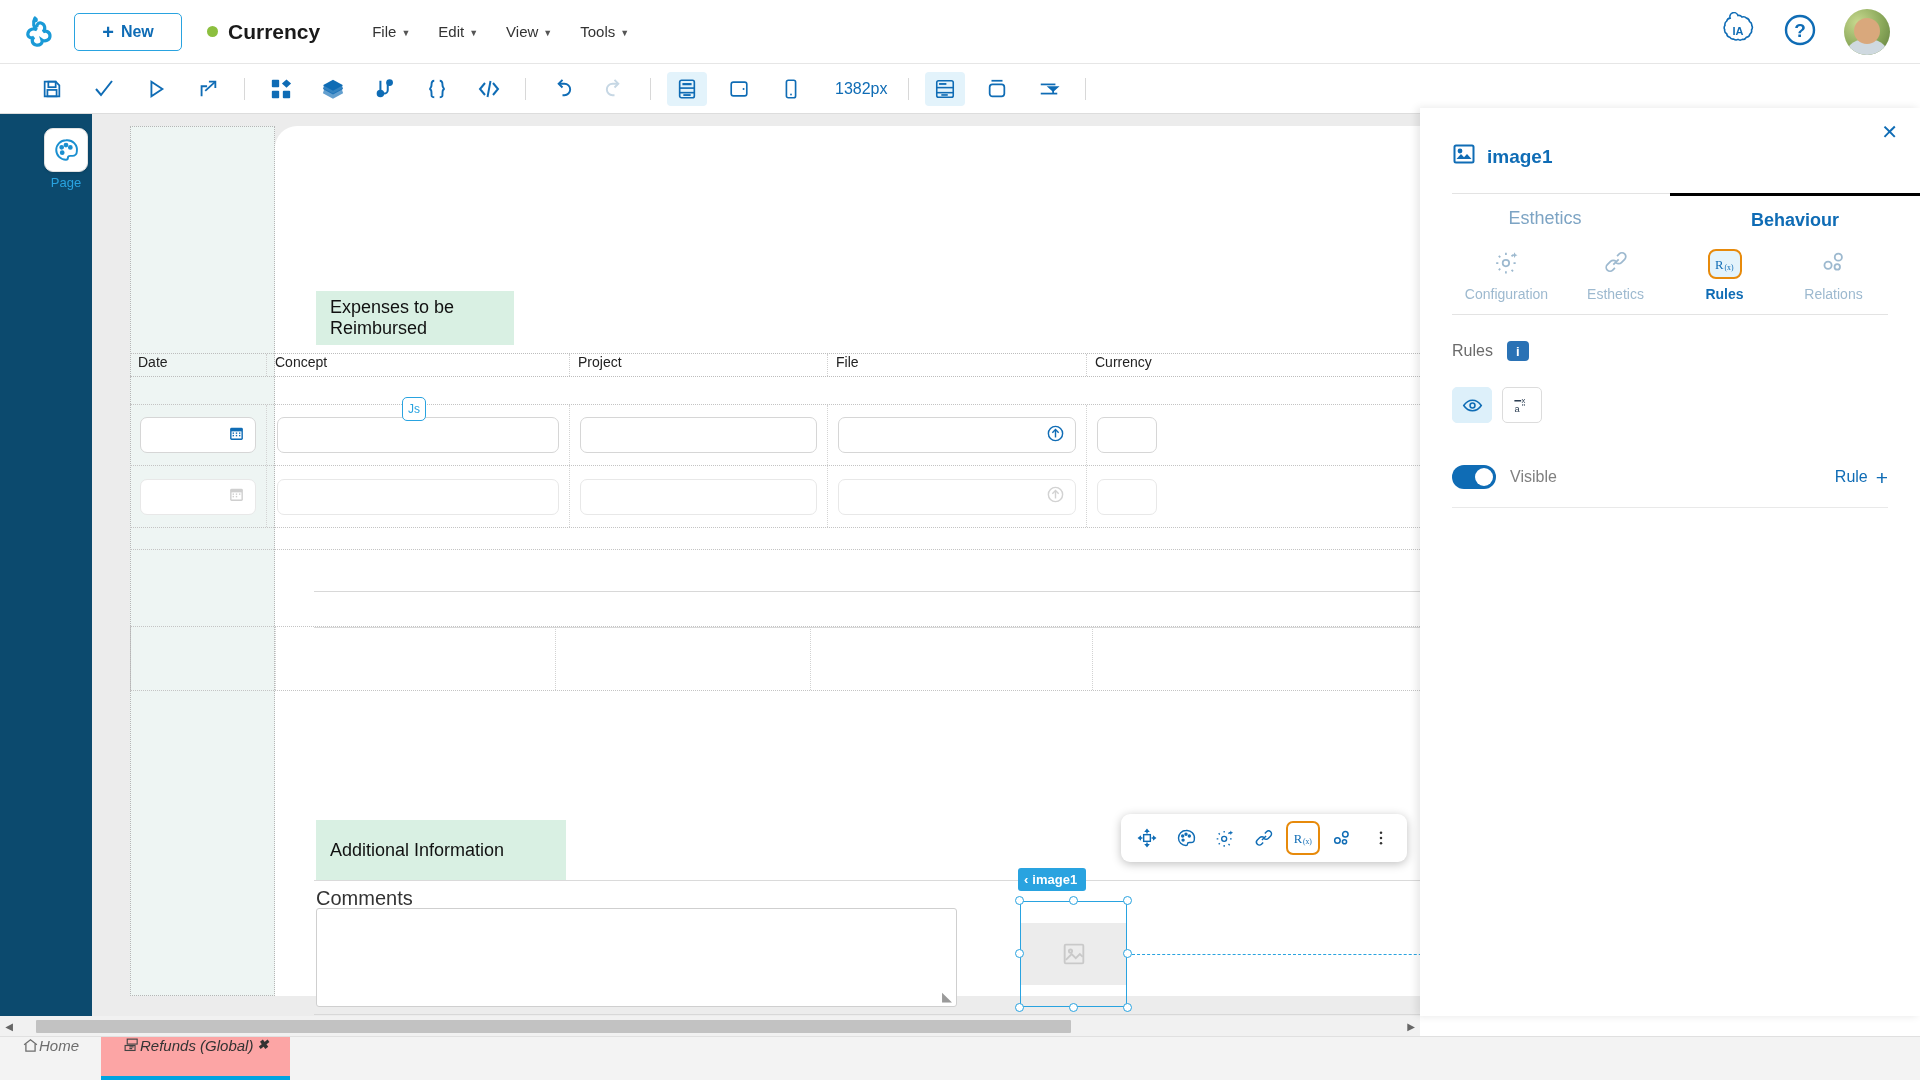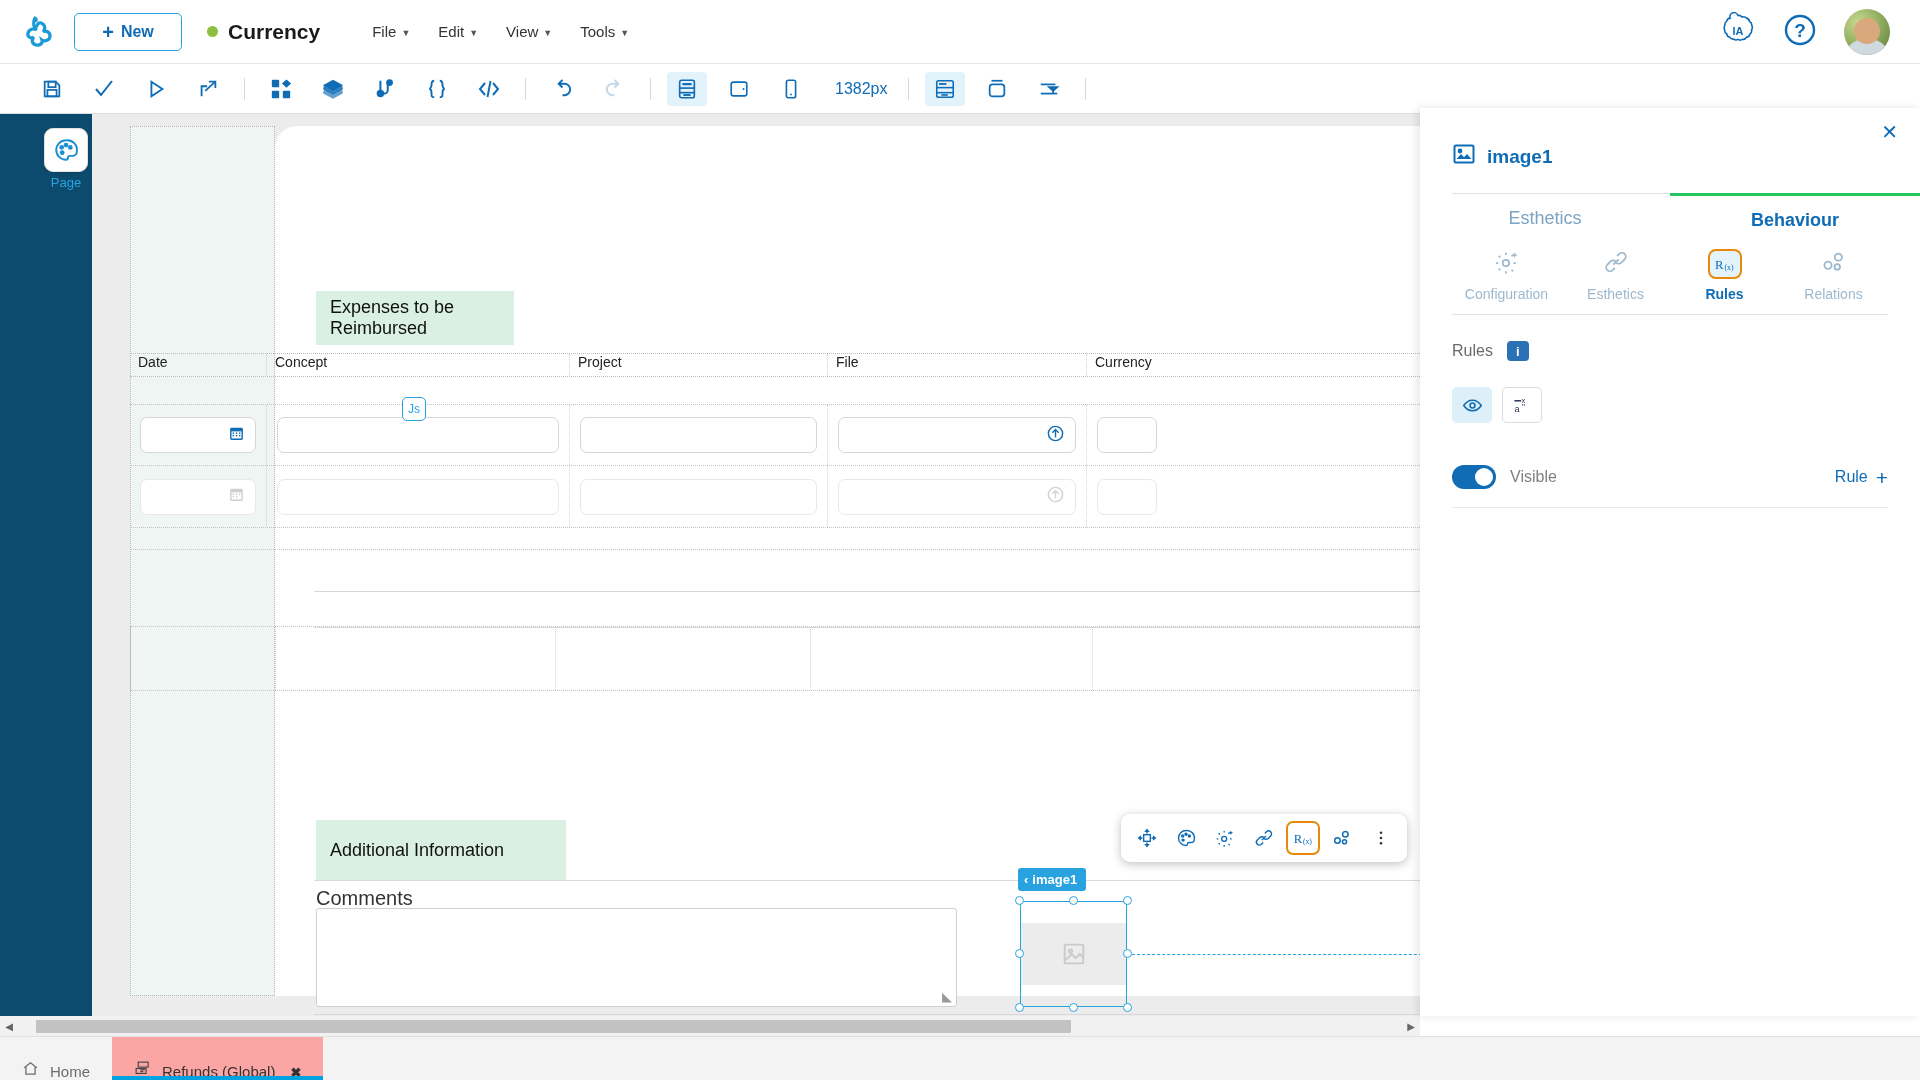--- a/index.html
+++ b/index.html
@@ -219,21 +219,21 @@
     display: flex; align-items: center; gap: 11px;
     padding: 34px 0 0 32px; font-size: 19px; font-weight: bold; color: #0f6cb5;
   }
   .rp-divider { height: 1px; background: #e3e3e3; margin: 22px 32px 0 32px; }
   .rp-tabs { display: flex; }
   .rp-tab {
     flex: 1; text-align: center; padding: 14px 0 10px 0;
     font-size: 18px; color: #0f6cb5; cursor: pointer;
   }
   .rp-tab.inactive { color: #7da4c4; }
-  .rp-tab.active { border-top: 3px solid #22c55e; font-weight: bold; margin-top: -1px; }
+  .rp-tab.active { border-top: 3px solid #000000; font-weight: bold; margin-top: -1px; }
   .rp-subtabs {
     display: flex; border-bottom: 1px solid #e3e3e3; margin: 0 32px;
   }
   .rp-subtab {
     flex: 1; display: flex; flex-direction: column; align-items: center;
     gap: 7px; padding: 8px 0 12px 0; cursor: pointer;
   }
   .rp-subtab .lbl { font-size: 14px; color: #9db9cf; }
   .rp-subtab.active .lbl { color: #0f6cb5; font-weight: bold; }
   .icon-hl {
@@ -275,22 +275,22 @@
   }
   .rule-add .plus { font-size: 21px; line-height: 1; }
 
   
   .bottom-bar {
     position: absolute; left: 0; bottom: 0; width: 1920px; height: 44px;
     background: #f3f3f3; display: flex; align-items: stretch;
     border-top: 1px solid #e0e0e0;
   }
   .bt-tab {
-    display: flex; align-items: flex-end; gap: 11px; padding: 0 22px;
-    font-size: 15px; color: #6d6d6d; cursor: pointer; position: relative;
+    display: flex; align-items: flex-start; gap: 0; padding: 0 22px;
+    font-size: 15px; color: #6d6d6d; cursor: pointer; position: relative; font-style: italic;
   }
   .bt-tab.active { background: #fca5a5; color: #333; }
   .bt-tab.active::after {
     content: ""; position: absolute; left: 0; right: 0; bottom: 0;
     height: 4px; background: #00a3e0;
   }
   .bt-close { font-size: 13px; font-weight: bold; color: #333; margin-left: 4px; }
 </style>
 </head>
 <body>

